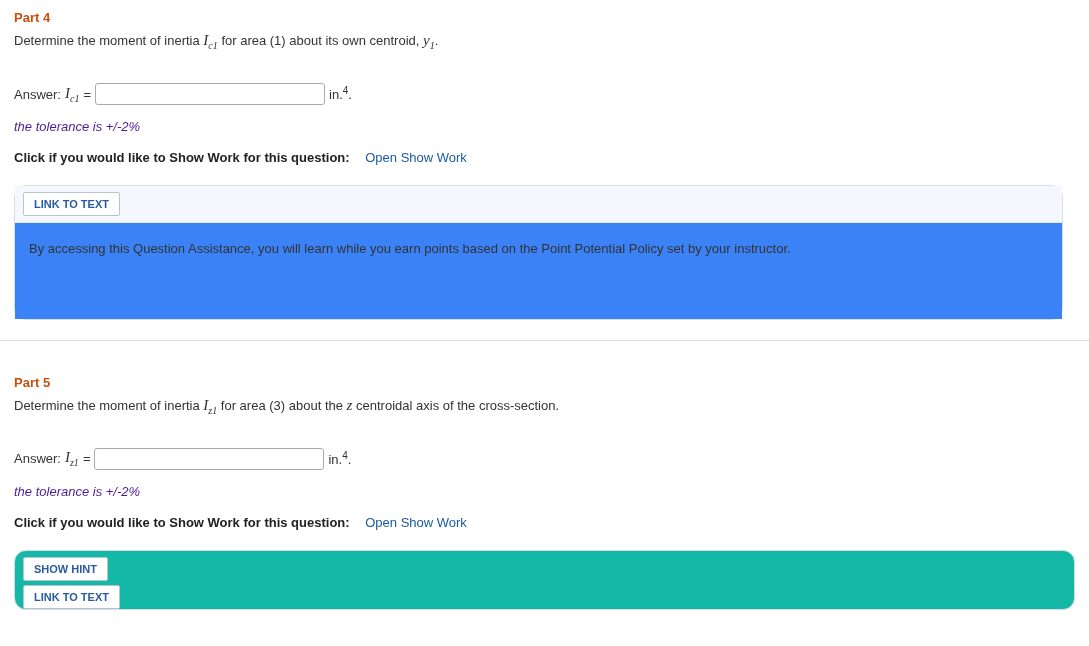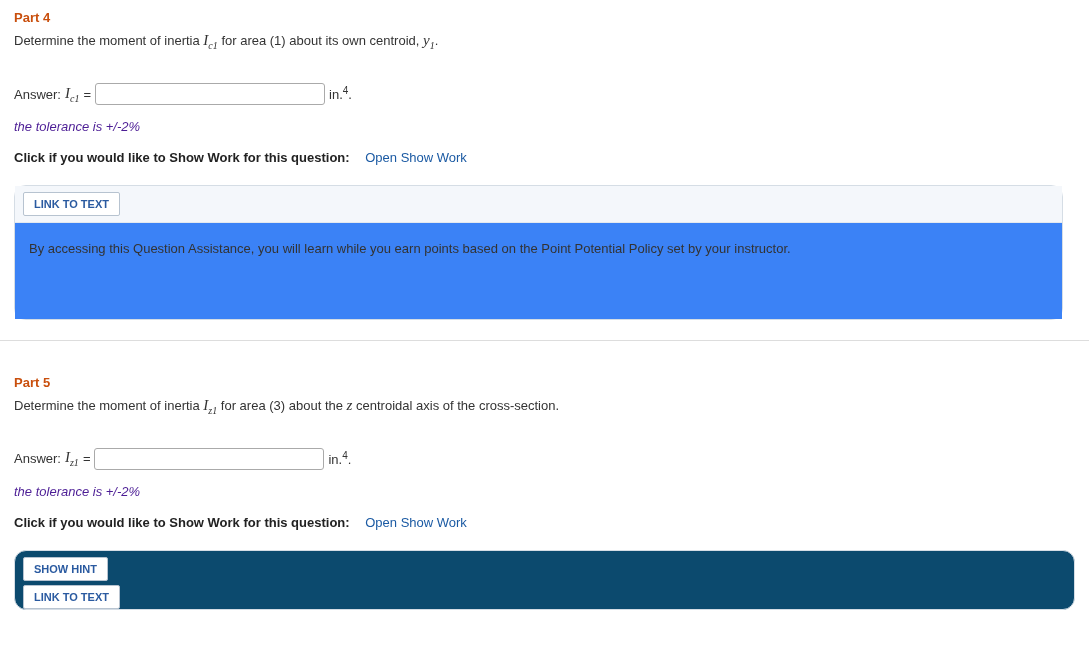--- a/index.html
+++ b/index.html
@@ -141,21 +141,21 @@
     <span><span> in.</span><span class="sup-num">4</span><span>.</span></span>
   </div>
 
   <div class="tolerance">the tolerance is +/-2%</div>
 
   <div class="show-work-line">
     <span>Click if you would like to Show Work for this question:</span>
     <a class="show-work-link">Open Show Work</a>
   </div>
 
-  <div class="assist-box" style="padding:6px 8px 0 8px; background:#0c4a6e;">
+  <div class="assist-box" style="padding:6px 8px 0 8px; background:#14b8a6;">
     <div>
       <span class="assist-btn">SHOW HINT</span>
     </div>
     <div style="margin-top:4px;">
       <span class="assist-btn">LINK TO TEXT</span>
     </div>
   </div>
 </div>
 
 </body></html>

